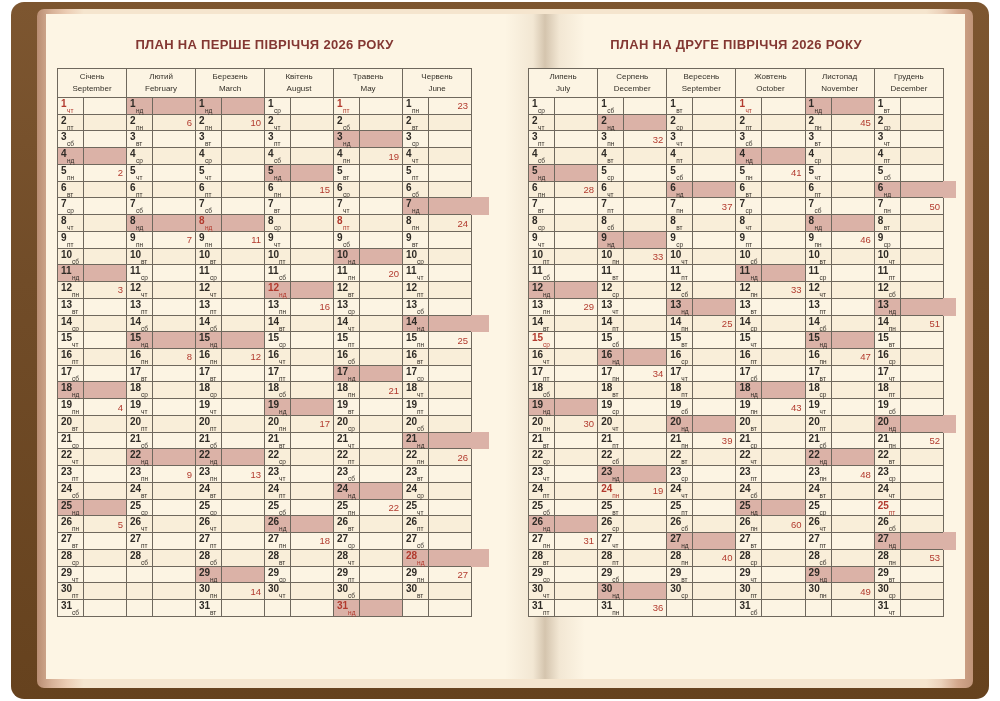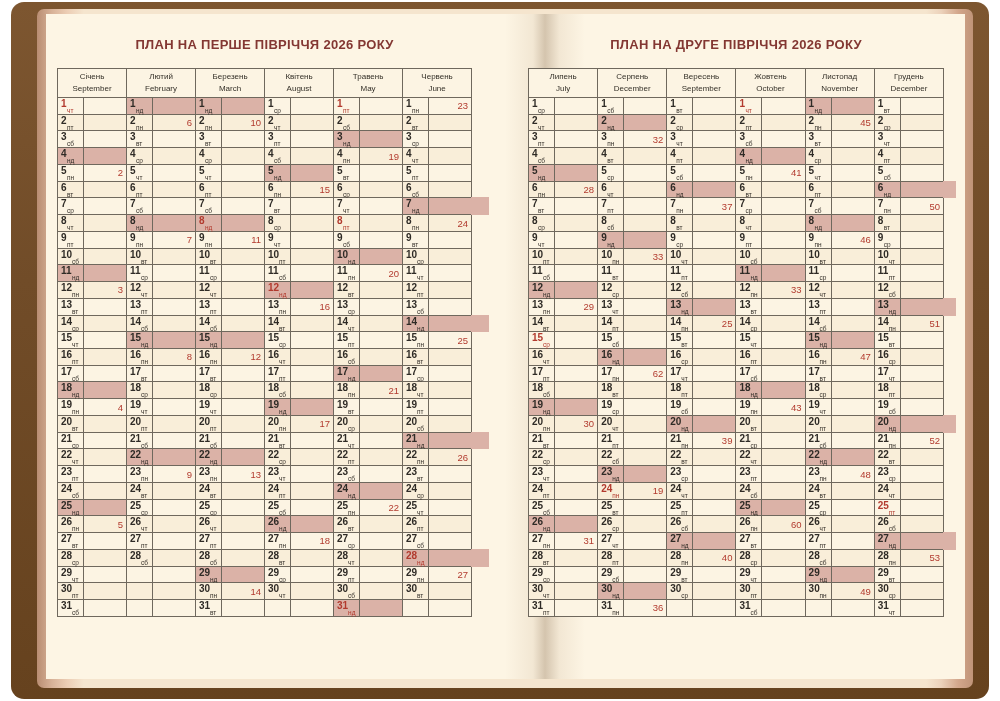--- a/index.html
+++ b/index.html
@@ -1641,21 +1641,21 @@
       <tr>
         <td class="day">
           <span class="num">17</span>
           <span class="dww" style="left: 14px;">пт</span>
         </td>
         <td class="note"></td>
         <td class="day">
           <span class="num">17</span>
           <span class="dww" style="left: 14px;">пн</span>
         </td>
-        <td class="note"><span>62</span></td>
+        <td class="note"><span>34</span></td>
         <td class="day">
           <span class="num">17</span>
           <span class="dww" style="left: 14px;">чт</span>
         </td>
         <td class="note"></td>
         <td class="day">
           <span class="num">17</span>
           <span class="dww" style="left: 14px;">сб</span>
         </td>
         <td class="note"></td>

